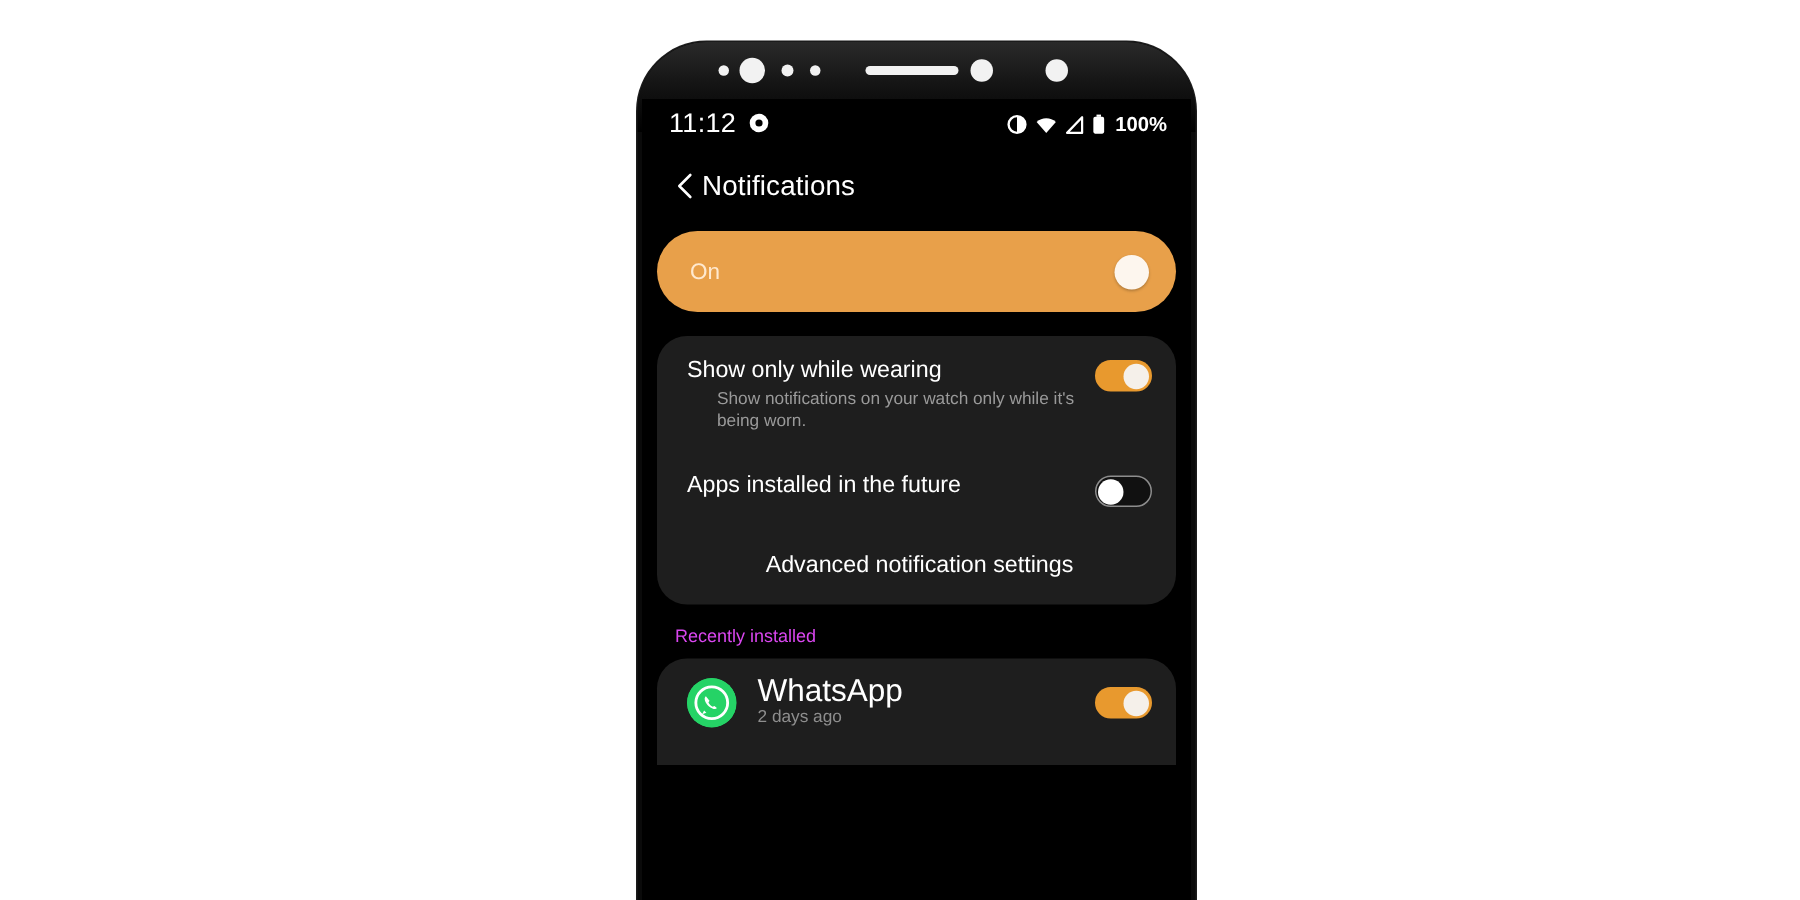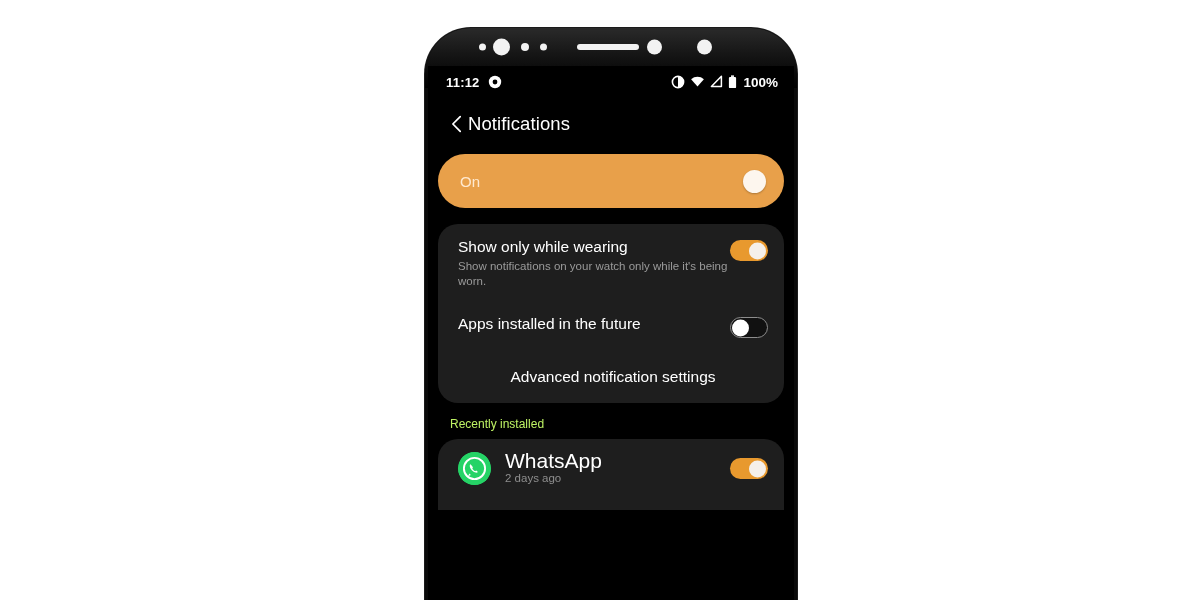--- a/index.html
+++ b/index.html
@@ -95,27 +95,27 @@
     padding: 0 16px 0 18px;
     box-sizing: border-box;
     color: #ffffff;
   }
   .sb-left {
     display: flex;
     align-items: center;
     gap: 8px;
   }
   .sb-clock {
-    font-size: 13px;
-    font-weight: bold;
+    font-size: 18px;
+    font-weight: normal;
     letter-spacing: 0.2px;
   }
   .sb-right {
     display: flex;
-    align-items: flex-start;
+    align-items: flex-end;
     gap: 5px;
   }
   .sb-pct {
     font-size: 13.5px;
     font-weight: bold;
     margin-left: 1px;
   }
   .ico { display: block; }
 
   
@@ -182,20 +182,21 @@
   .srow-title {
     color: #ffffff;
     font-size: 15.5px;
     line-height: 19px;
   }
   .srow-sub {
     color: #9a9a9a;
     font-size: 11.5px;
     line-height: 14.5px;
     margin-top: 3px;
+    margin-left: 20px;
   }
   .srow.single { align-items: center; padding-top: 16px; padding-bottom: 17px; }
   .srow.single .srow-title { font-size: 15.5px; text-align: center; }
 
   
   .toggle {
     position: relative;
     width: 38px;
     height: 21px;
     border-radius: 11px;
@@ -213,21 +214,21 @@
     width: 17px;
     height: 17px;
     border-radius: 50%;
     background: #f5f0ea;
   }
   .toggle.on .knob  { right: 2px; }
   .toggle.off .knob { left: 1px; background: #ffffff; }
 
   
   .section-head {
-    color: #bef264;
+    color: #d946ef;
     font-size: 12px;
     padding: 14px 0 8px 22px;
   }
 
   
   .apps-card {
     margin: 0 10px;
     background: #1e1e1e;
     border-radius: 20px 20px 0 0;
     overflow: hidden;

